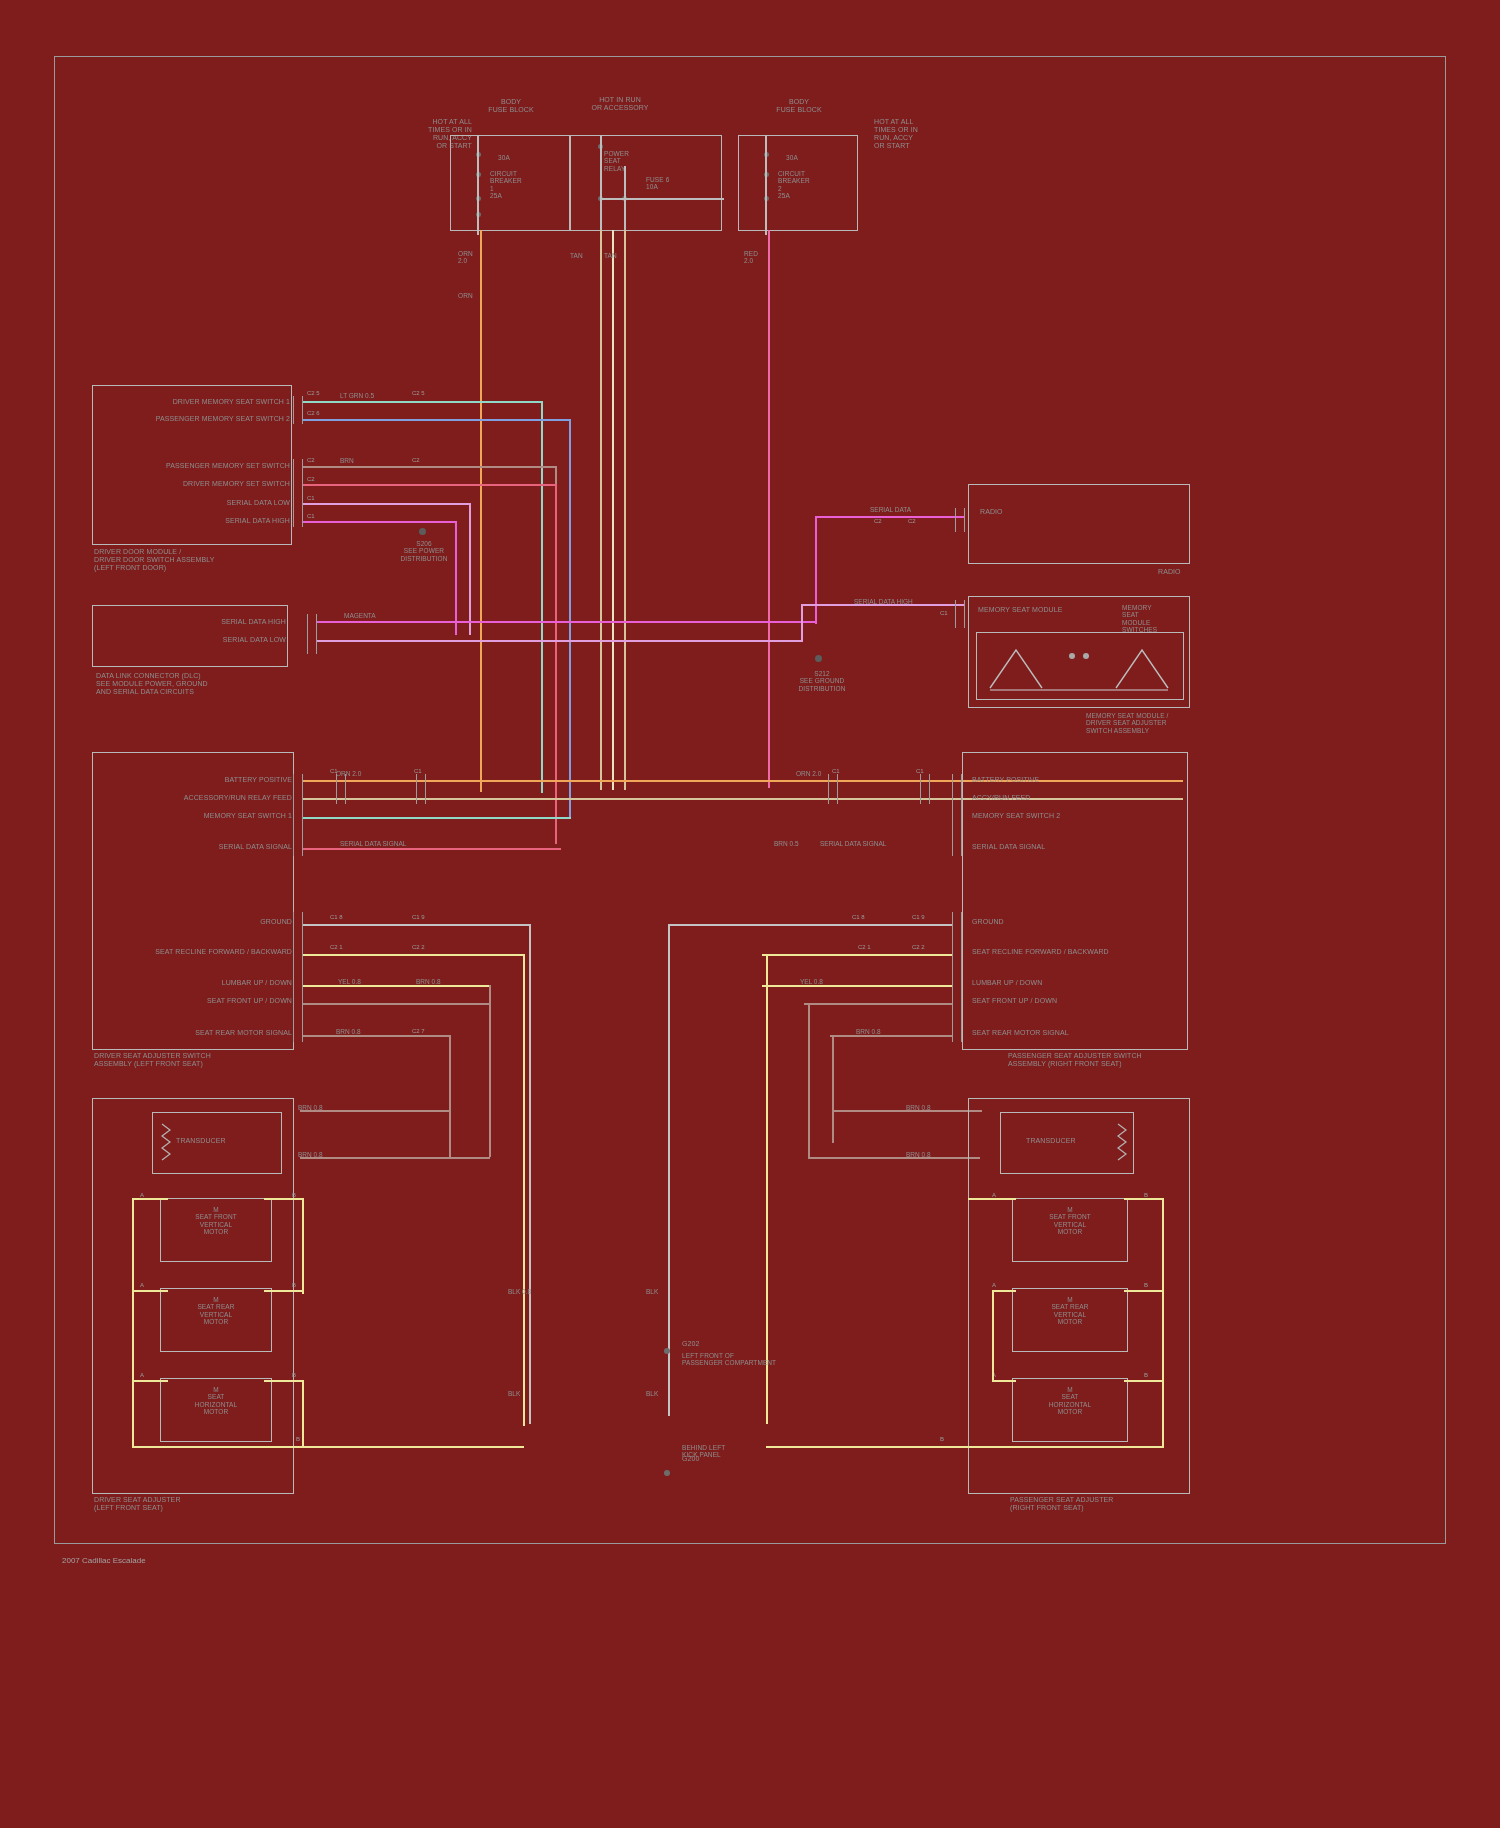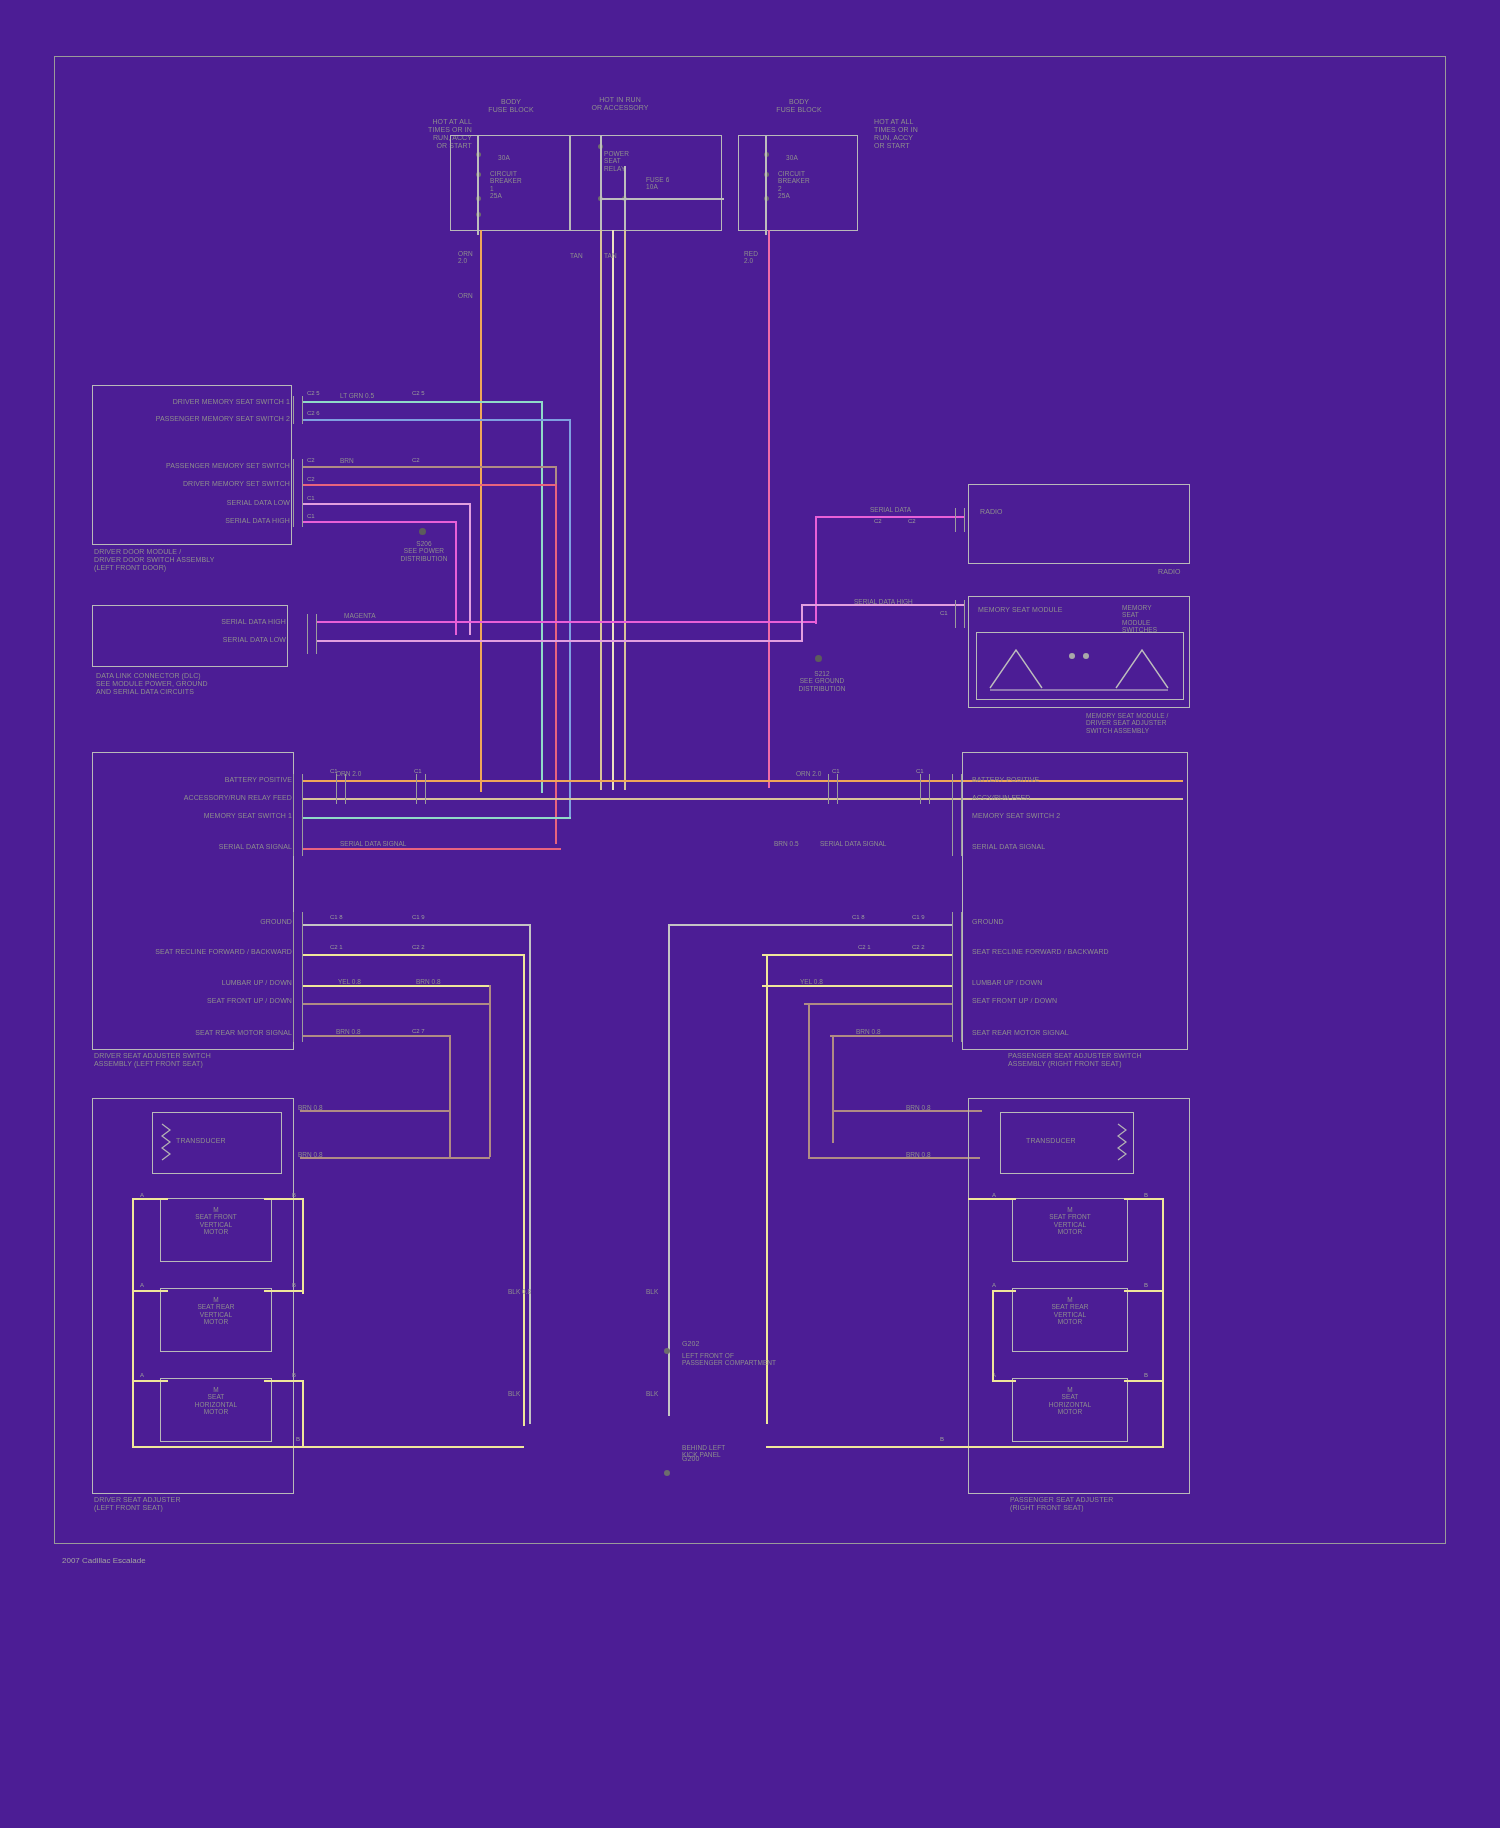--- a/index.html
+++ b/index.html
@@ -1,18 +1,18 @@
 <!DOCTYPE html>
 <html><head>
 <meta charset="utf-8">
 <style>
   html,body{margin:0;padding:0;background:#ffffff;}
   #page{
     position:relative;width:1500px;height:1828px;
-    background:#4c1d95;
+    background:#7f1d1d;
     font-family:"Liberation Sans", sans-serif;
     overflow:hidden;
   }
   
   .box{position:absolute;border:1px solid #b9b9b9;background:transparent;box-sizing:border-box;}
   .frame{position:absolute;border:1.5px solid #9a9a9a;background:transparent;box-sizing:border-box;}
   .lbl{position:absolute;color:#8e8e8e;white-space:pre;line-height:1.15;letter-spacing:.1px;}
   .lbl.r{text-align:right;}
   .lbl.c{text-align:center;}
   .vline{position:absolute;width:2px;}

